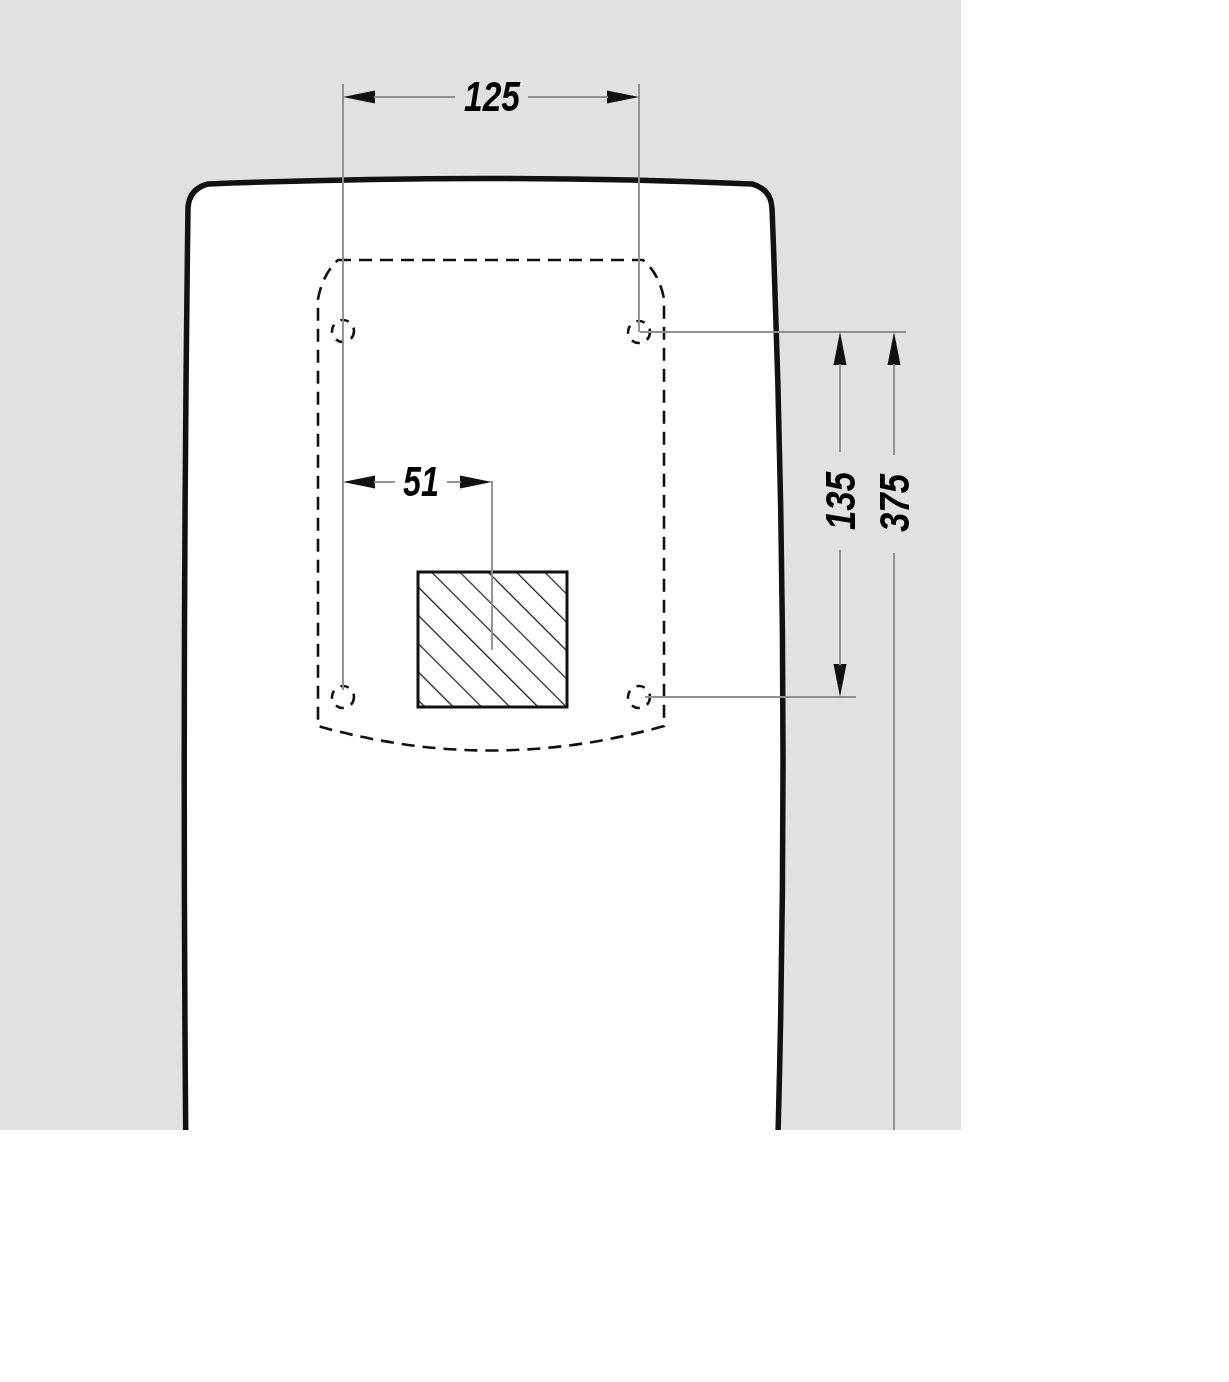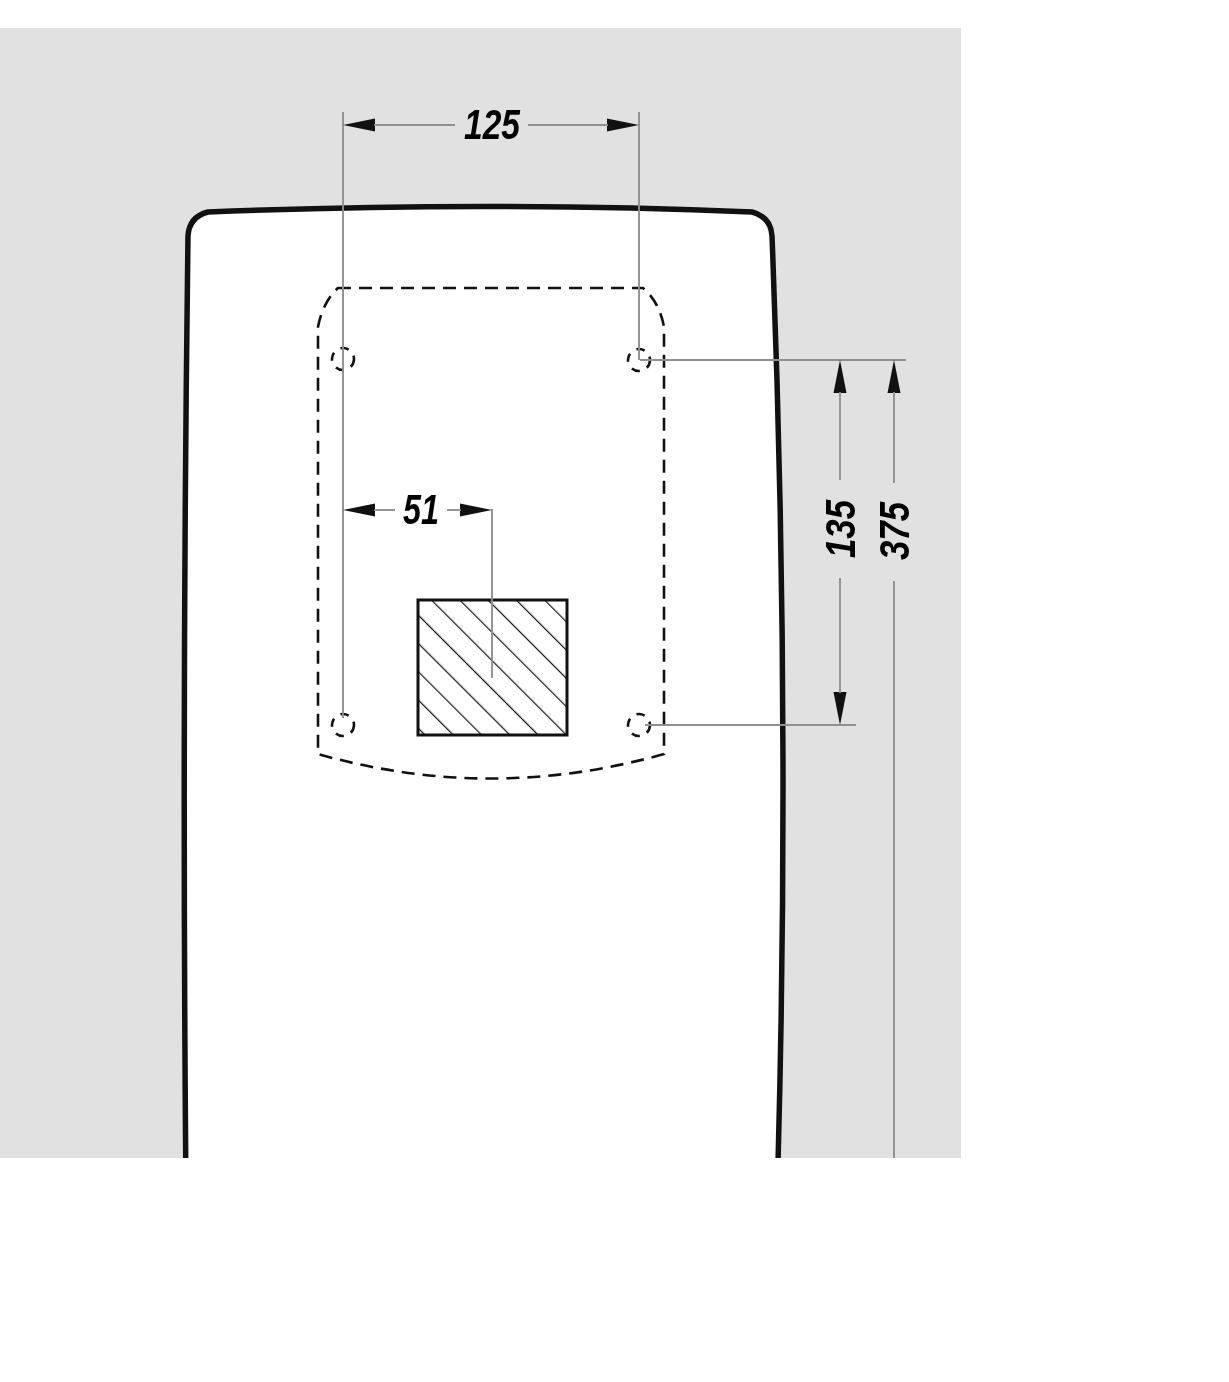--- a/index.html
+++ b/index.html
@@ -1,16 +1,16 @@
 <!DOCTYPE html>
 <html><head>
 <meta charset="utf-8">
 <style>
   html, body { margin: 0; padding: 0; background: #fff; }
-  .stage { position: relative; width: 1229px; height: 1130px; margin-top: 28px; }
+  .stage { position: relative; width: 1229px; height: 1130px; }
   svg { display: block; }
   .heavy     { fill: #fff; stroke: #111; stroke-width: 5.5; }
   .dashed    { fill: none; stroke: #111; stroke-width: 2.6; stroke-dasharray: 13 8; }
   .hole      { fill: none; stroke: #111; stroke-width: 2.6; stroke-dasharray: 8.5 7.8; }
   .thin      { stroke: #909090; stroke-width: 1.9; fill: none; }
   .arrow     { fill: #111; stroke: none; }
   .cutout    { stroke: #111; stroke-width: 3; }
   .smallhole { fill: none; stroke: #333; stroke-width: 2; }
   .legendline{ fill: none; stroke: #111; stroke-width: 3.5; stroke-linecap: round; }
   .legendbox { stroke: #111; stroke-width: 5; }

